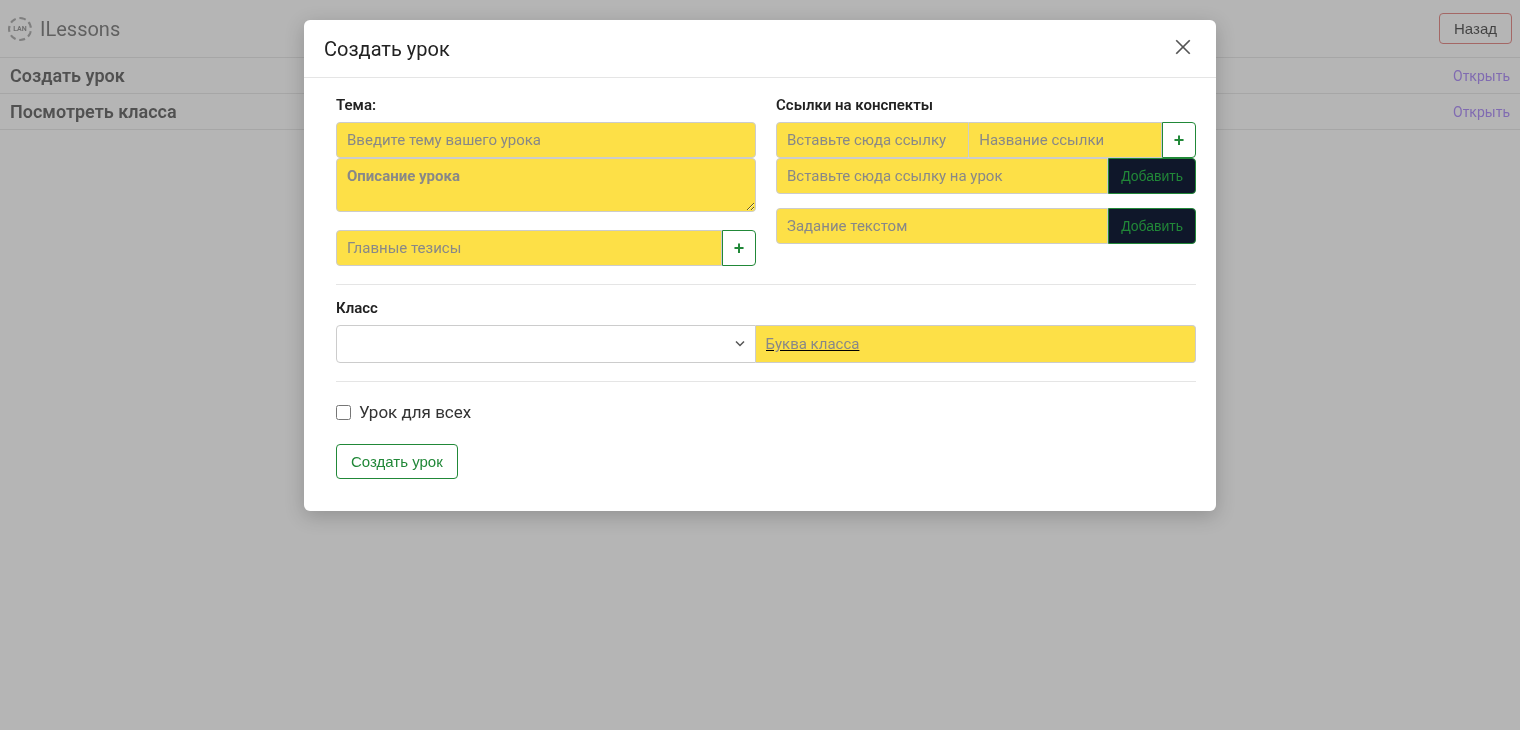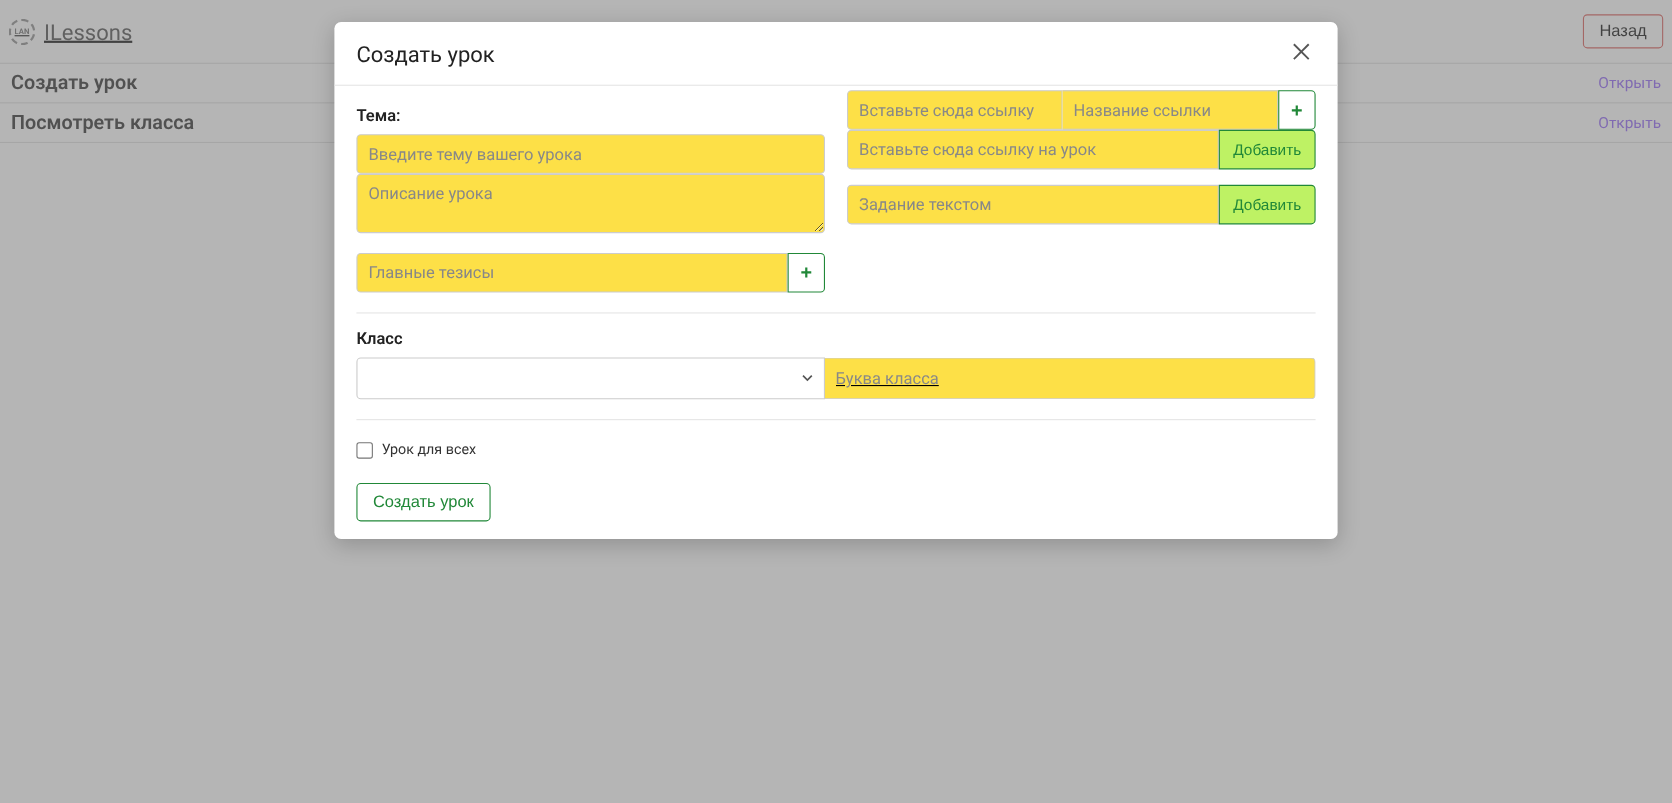--- a/index.html
+++ b/index.html
@@ -20,21 +20,20 @@
       align-items: center;
       justify-content: space-between;
       padding: 10px 8px;
       border-bottom: 1px solid #ddd;
       height: 58px;
     }
     .brand {
       display: flex;
       align-items: flex-start;
       gap: 8px;
-      text-decoration: underline;
     }
     .brand-icon {
       width: 24px;
       height: 24px;
       border: 2px dashed #888;
       border-radius: 50%;
       display: flex;
       align-items: center;
       justify-content: center;
       font-size: 7px;
@@ -108,21 +107,22 @@
       border: none;
       cursor: pointer;
       padding: 4px;
       color: #555;
     }
     .close-btn svg {
       width: 18px;
       height: 18px;
     }
     .modal-body {
-      padding: 4px 20px 16px 20px;
+      padding: 4px 20px 32px 20px;
+      margin-left: 12px;
     }
     .two-col {
       display: flex;
       gap: 20px;
     }
     .col {
       flex: 1;
       min-width: 0;
     }
     .field-label {
@@ -142,20 +142,21 @@
       color: #333;
       background: #fde047;
       font-family: inherit;
     }
     .form-control::placeholder {
       color: #888;
     }
     textarea.form-control {
       resize: both;
       min-height: 48px;
+      font-weight: bold;
     }
     .input-row {
       display: flex;
       gap: 0;
     }
     .input-row .form-control {
       border-radius: 4px 0 0 4px;
     }
     .input-row .form-control + .form-control {
       border-left: none;
@@ -170,21 +171,21 @@
       border-radius: 0 4px 4px 0;
       font-size: 18px;
       font-weight: bold;
       cursor: pointer;
       display: flex;
       align-items: center;
       justify-content: center;
     }
     .text-btn {
       border: 1px solid #218838;
-      background: #bef264;
+      background: #0f172a;
       color: #218838;
       padding: 0 12px;
       border-radius: 0 4px 4px 0;
       font-size: 14px;
       cursor: pointer;
       flex: 0 0 auto;
     }
     .select-wrap {
       position: relative;
     }
@@ -229,21 +230,21 @@
       align-items: center;
       gap: 8px;
       margin-top: 20px;
     }
     .checkbox-row input[type="checkbox"] {
       width: 15px;
       height: 15px;
       cursor: pointer;
     }
     .checkbox-row label {
-      font-size: 13px;
+      font-size: 17px;
       color: #333;
       cursor: pointer;
     }
     .submit-btn {
       margin-top: 22px;
       border: 1px solid #218838;
       background: #fff;
       color: #218838;
       padding: 8px 14px;
       border-radius: 4px;
@@ -298,20 +299,21 @@
 
           <div class="input-row">
             <input class="form-control" type="text" placeholder="Главные тезисы" style="">
             <button class="icon-btn">
               <span>+</span>
             </button>
           </div>
         </div>
 
         <div class="col">
+          <label class="field-label">Ссылки на конспекты</label>
           <div class="input-row links-row">
             <input class="form-control" type="text" placeholder="Вставьте сюда ссылку" style="">
             <input class="form-control" type="text" placeholder="Название ссылки" style="">
             <button class="icon-btn">
               <span>+</span>
             </button>
           </div>
 
           <div class="input-row stack">
             <input class="form-control" type="text" placeholder="Вставьте сюда ссылку на урок" style="">

